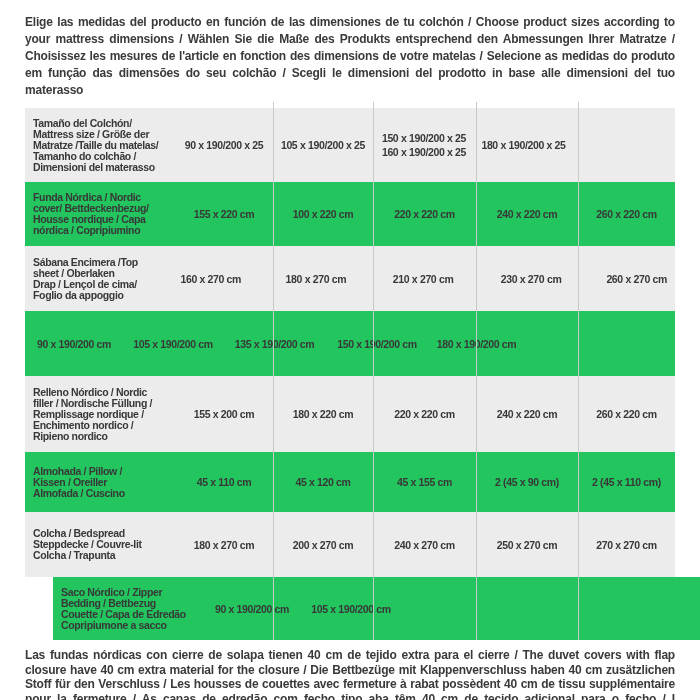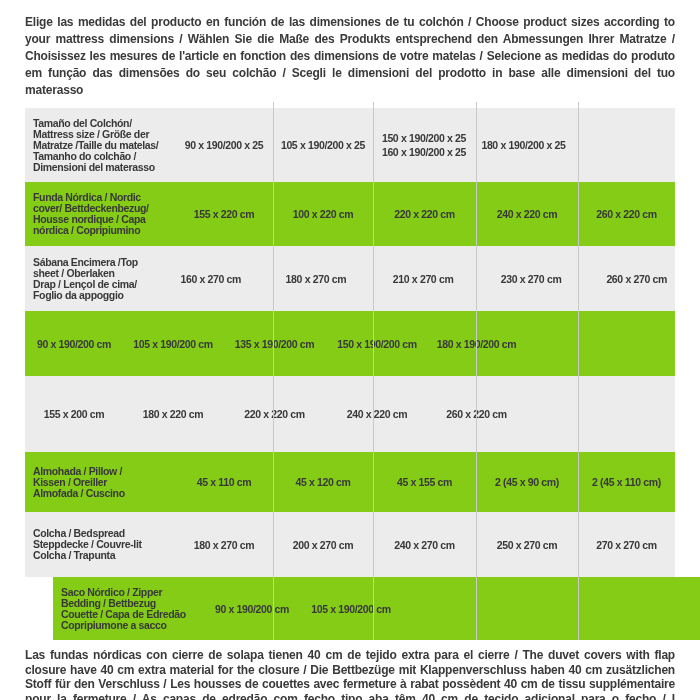--- a/index.html
+++ b/index.html
@@ -21,21 +21,21 @@
 
   .table-wrap { position:relative; width:650px; margin-top:9px; }
 
   .col-sep {
     position:absolute; top:-6px; bottom:0; width:1px; background:#c9c9c9;
   }
   .sep-1 { left:248px; } .sep-2 { left:348px; } .sep-3 { left:451px; } .sep-4 { left:553px; }
 
   .trow { display:flex; align-items:center; width:650px; }
   .row-gray  { background:#ececec; }
-  .row-white { background:#84cc16; }
+  .row-white { background:#22c55e; }
   .h-1 { min-height:74px; } .h-2 { min-height:64px; } .h-3 { min-height:65px;gap:27px; }
   .h-4 { min-height:65px; } .h-5 { min-height:76px; } .h-6 { min-height:60px; }
   .h-7 { min-height:65px; } .h-8 { min-height:63px;margin-left:28px; }
 
   .label-cell {
     width:150px; padding:4px 2px 4px 8px;
     font-size:10.5px; line-height:11px; letter-spacing:-0.35px;
     white-space:pre-line;
   }
   .data-cell {
@@ -97,20 +97,25 @@
 
     <div class="trow row-white h-4">
       <div class="data-cell c-1">90 x 190/200 cm</div>
       <div class="data-cell c-2">105 x 190/200 cm</div>
       <div class="data-cell c-3">135 x 190/200 cm</div>
       <div class="data-cell c-4">150 x 190/200 cm</div>
       <div class="data-cell c-5">180 x 190/200 cm</div>
     </div>
 
     <div class="trow row-gray h-5">
+      <div class="label-cell">Relleno Nórdico / Nordic
+filler / Nordische Füllung /
+Remplissage nordique /
+Enchimento nordico /
+Ripieno nordico</div>
       <div class="data-cell c-1">155 x 200 cm</div>
       <div class="data-cell c-2">180 x 220 cm</div>
       <div class="data-cell c-3">220 x 220 cm</div>
       <div class="data-cell c-4">240 x 220 cm</div>
       <div class="data-cell c-5">260 x 220 cm</div>
     </div>
 
     <div class="trow row-white h-6">
       <div class="label-cell">Almohada  / Pillow /
 Kissen / Oreiller

